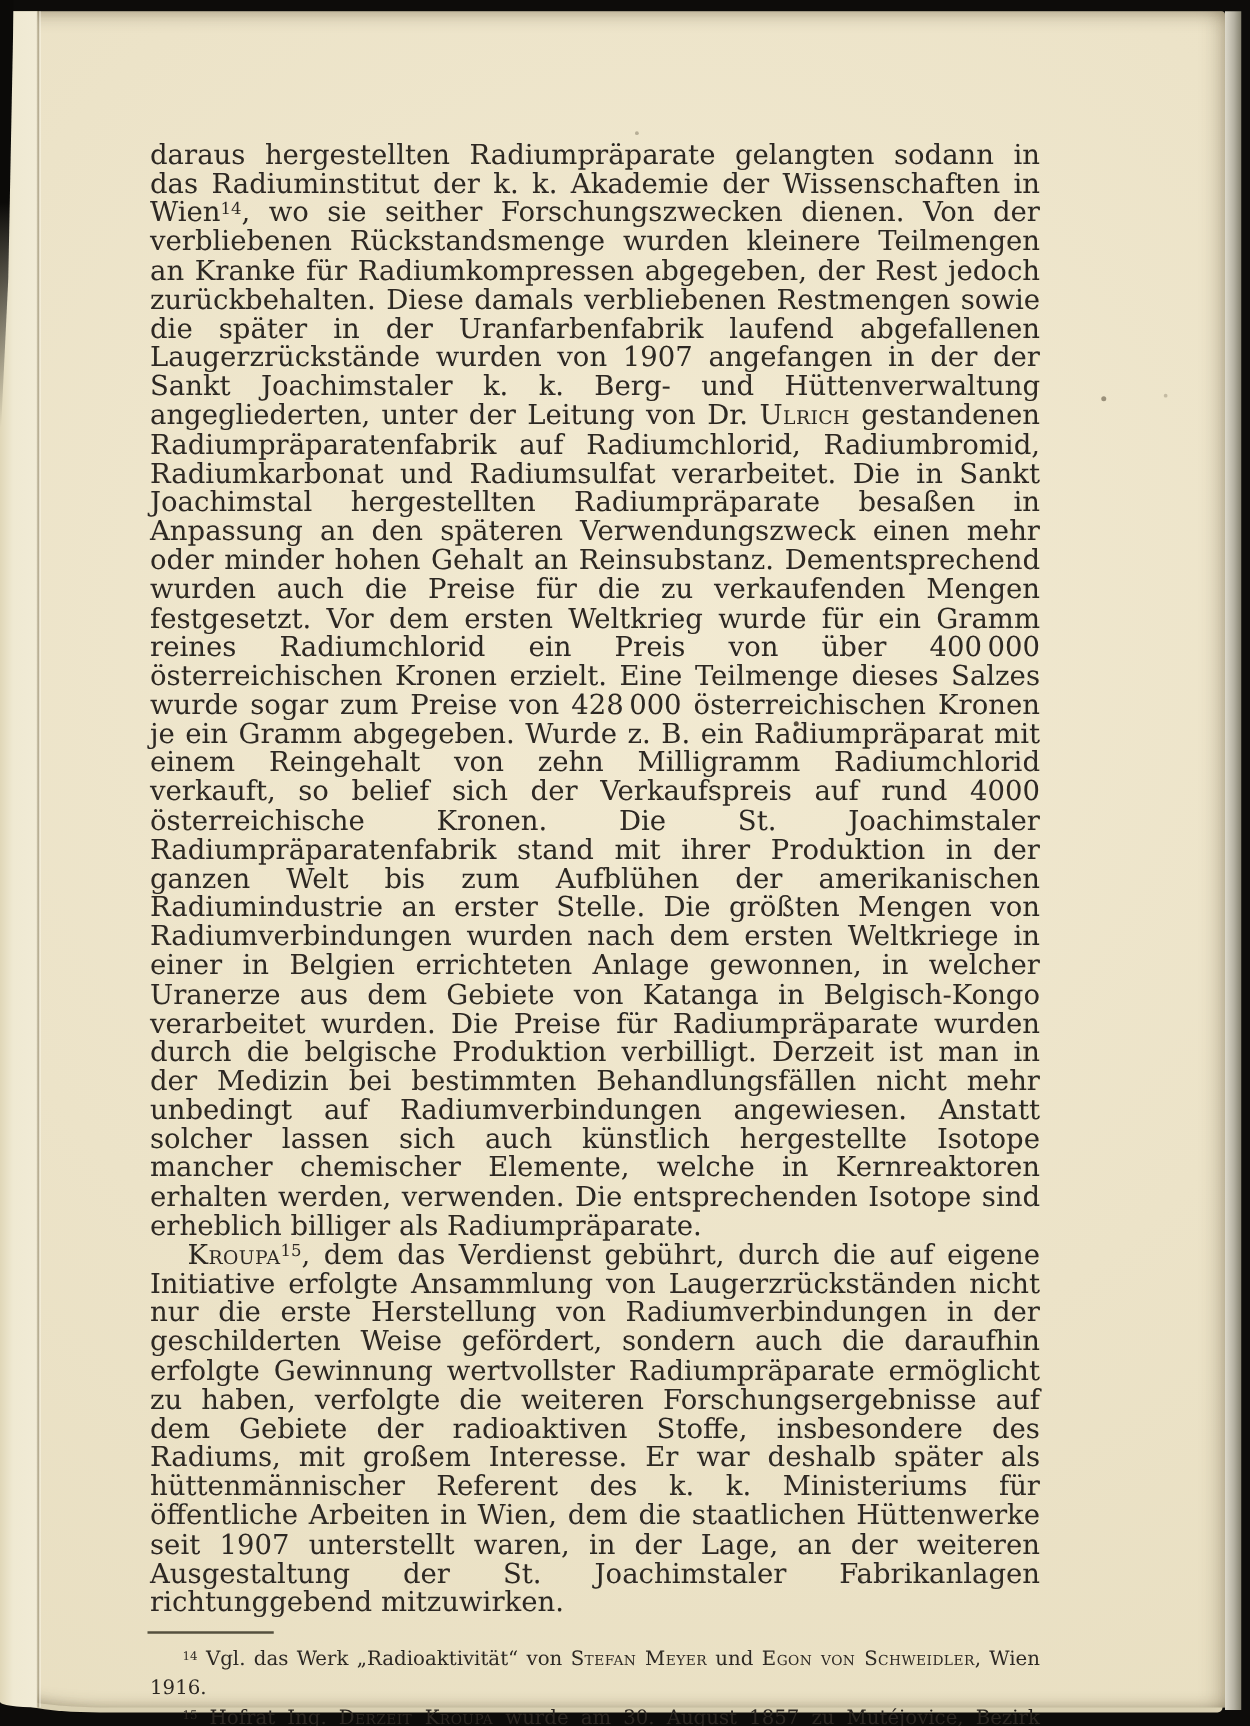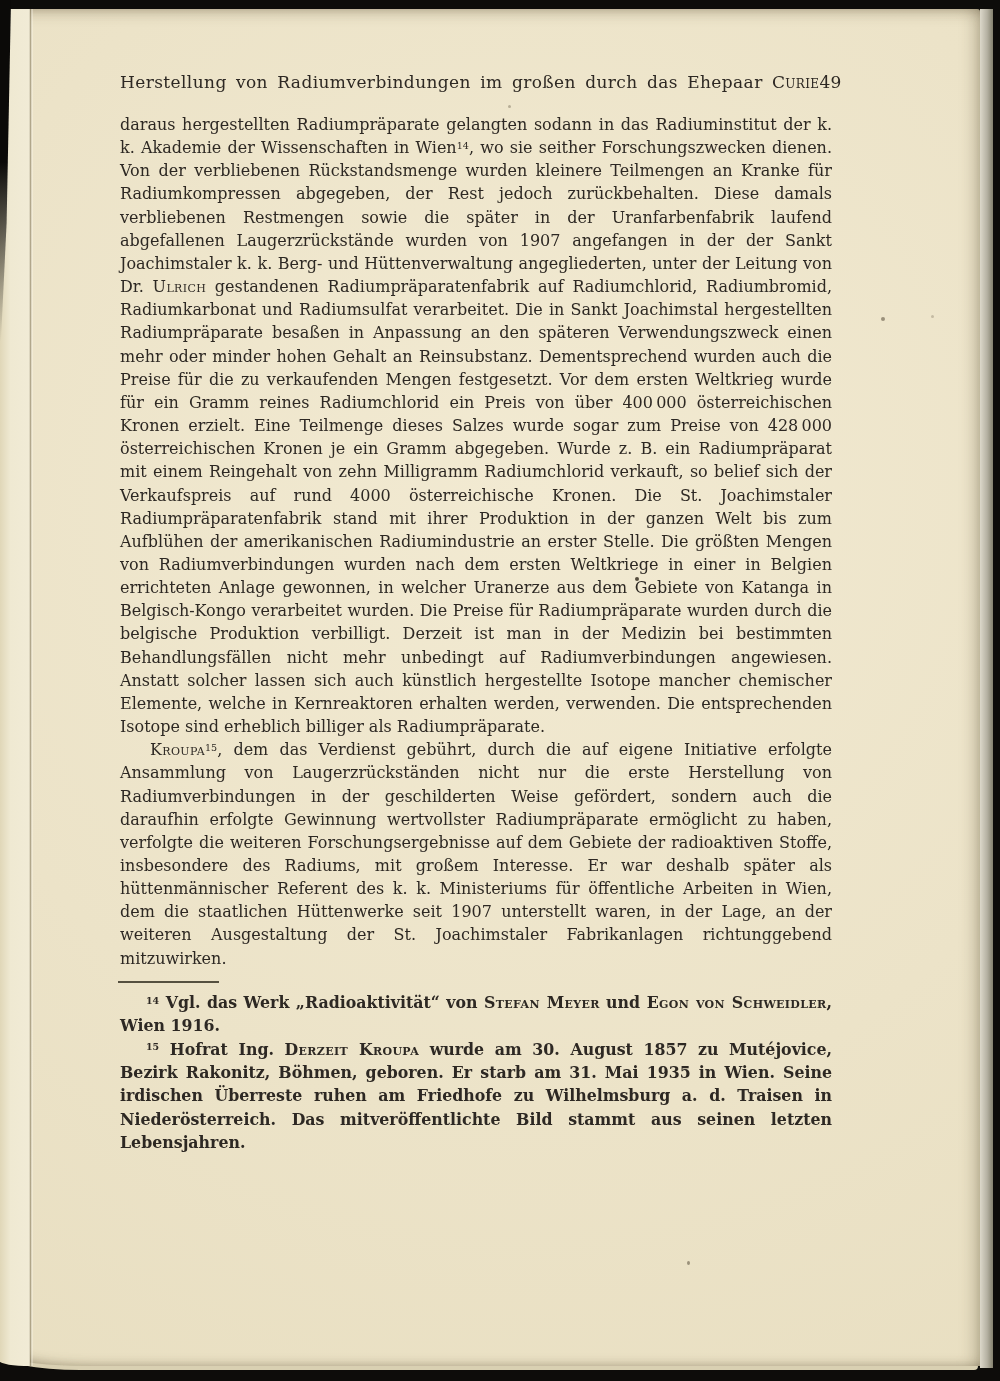--- a/index.html
+++ b/index.html
@@ -58,55 +58,51 @@
     position:absolute;top:63px;left:120px;width:712px;
     display:flex;justify-content:space-between;align-items:baseline;
     font-size:17px;color:#2d2823;
     letter-spacing:.4px;word-spacing:3.5px;white-space:nowrap;
   }
   .text-col{
     position:absolute;top:104px;left:120px;width:712px;
     color:#2d2823;
   }
   .para{
-    margin:0;font-size:16px;line-height:23.15px;
+    margin:0;font-size:22px;line-height:23.15px;
     text-align:justify;hyphens:none;
   }
   .indent{text-indent:30px;}
   .fn-rule{
     height:2px;width:101px;background:#55503f;
     margin:11px 0 8px -2px;
   }
   .footnote{
     margin:0;font-size:15.8px;line-height:23.4px;
-    text-align:justify;text-indent:26px;hyphens:none;font-weight:bold;
+    text-align:justify;text-indent:26px;hyphens:none;
   }
   .sc{font-variant:small-caps;letter-spacing:.35px;}
   sup{font-size:.6em;line-height:0;vertical-align:baseline;position:relative;top:-.45em;}
   .speck{position:absolute;border-radius:50%;}
   .s1{left:635px;top:568px;width:4px;height:4px;background:rgba(58,48,34,.85);}
   .s2{left:881px;top:308px;width:4px;height:4px;background:rgba(86,74,56,.55);}
   .s3{left:931px;top:306px;width:3px;height:3px;background:rgba(120,110,90,.35);}
   .s4{left:687px;top:1252px;width:3px;height:4px;background:rgba(76,66,48,.5);}
   .s5{left:508px;top:96px;width:3px;height:3px;background:rgba(100,90,70,.4);}
 </style>
 </head>
 <body>
 
 <div class="scan">
   <div class="page-under"></div>
 
   <div class="page">
     <div class="fold-strip"></div>
     <div class="fold-line"></div>
 
-    <div class="running-head">
-      <span class="head-title">Herstellung von Radiumverbindungen im großen durch das Ehepaar <span class="sc">Curie</span></span>
-      <span class="page-num">49</span>
-    </div>
 
     <div class="text-col">
       <p class="para">daraus hergestellten Radiumpräparate gelangten sodann in das Radiuminstitut der k. k. Akademie der Wissenschaften in Wien<sup>14</sup>, wo sie seither Forschungszwecken dienen.  Von der verbliebenen Rückstandsmenge wurden kleinere Teilmengen an Kranke für Radiumkompressen abgegeben, der Rest jedoch zurückbehalten.  Diese damals verbliebenen Restmengen sowie die später in der Uranfarbenfabrik laufend abgefallenen Laugerzrückstände wurden von 1907 angefangen in der der Sankt Joachimstaler k. k. Berg- und Hüttenverwaltung angegliederten, unter der Leitung von Dr. <span class="sc">Ulrich</span> gestandenen Radiumpräparatenfabrik auf Radiumchlorid, Radiumbromid, Radiumkarbonat und Radiumsulfat verarbeitet.  Die in Sankt Joachimstal hergestellten Radiumpräparate besaßen in Anpassung an den späteren Verwendungszweck einen mehr oder minder hohen Gehalt an Reinsubstanz.  Dementsprechend wurden auch die Preise für die zu verkaufenden Mengen festgesetzt.  Vor dem ersten Weltkrieg wurde für ein Gramm reines Radiumchlorid ein Preis von über 400 000 österreichischen Kronen erzielt.  Eine Teilmenge dieses Salzes wurde sogar zum Preise von 428 000 österreichischen Kronen je ein Gramm abgegeben.  Wurde z. B. ein Radiumpräparat mit einem Reingehalt von zehn Milligramm Radiumchlorid verkauft, so belief sich der Verkaufspreis auf rund 4000 österreichische Kronen.  Die St. Joachimstaler Radiumpräparatenfabrik stand mit ihrer Produktion in der ganzen Welt bis zum Aufblühen der amerikanischen Radiumindustrie an erster Stelle.  Die größten Mengen von Radiumverbindungen wurden nach dem ersten Weltkriege in einer in Belgien errichteten Anlage gewonnen, in welcher Uranerze aus dem Gebiete von Katanga in Belgisch-Kongo verarbeitet wurden.  Die Preise für Radiumpräparate wurden durch die belgische Produktion verbilligt.  Derzeit ist man in der Medizin bei bestimmten Behandlungsfällen nicht mehr unbedingt auf Radiumverbindungen angewiesen.  Anstatt solcher lassen sich auch künstlich hergestellte Isotope mancher chemischer Elemente, welche in Kernreaktoren erhalten werden, verwenden.  Die entsprechenden Isotope sind erheblich billiger als Radiumpräparate.</p>
       <p class="para indent"><span class="sc">Kroupa</span><sup>15</sup>, dem das Verdienst gebührt, durch die auf eigene Initiative erfolgte Ansammlung von Laugerzrückständen nicht nur die erste Herstellung von Radiumverbindungen in der geschilderten Weise gefördert, sondern auch die daraufhin erfolgte Gewinnung wertvollster Radiumpräparate ermöglicht zu haben, verfolgte die weiteren Forschungsergebnisse auf dem Gebiete der radioaktiven Stoffe, insbesondere des Radiums, mit großem Interesse.  Er war deshalb später als hüttenmännischer Referent des k. k. Ministeriums für öffentliche Arbeiten in Wien, dem die staatlichen Hüttenwerke seit 1907 unterstellt waren, in der Lage, an der weiteren Ausgestaltung der St. Joachimstaler Fabrikanlagen richtunggebend mitzuwirken.</p>
 
       <div class="fn-rule"></div>
 
       <p class="footnote"><sup>14</sup> Vgl. das Werk „Radioaktivität“ von <span class="sc">Stefan Meyer</span> und <span class="sc">Egon von Schweidler</span>, Wien 1916.</p>
       <p class="footnote"><sup>15</sup> Hofrat Ing. <span class="sc">Derzeit Kroupa</span> wurde am 30. August 1857 zu Mutéjovice, Bezirk Rakonitz, Böhmen, geboren.  Er starb am 31. Mai 1935 in Wien.  Seine irdischen Überreste ruhen am Friedhofe zu Wilhelmsburg a. d. Traisen in Niederösterreich.  Das mitveröffentlichte Bild stammt aus seinen letzten Lebensjahren.</p>
     </div>

